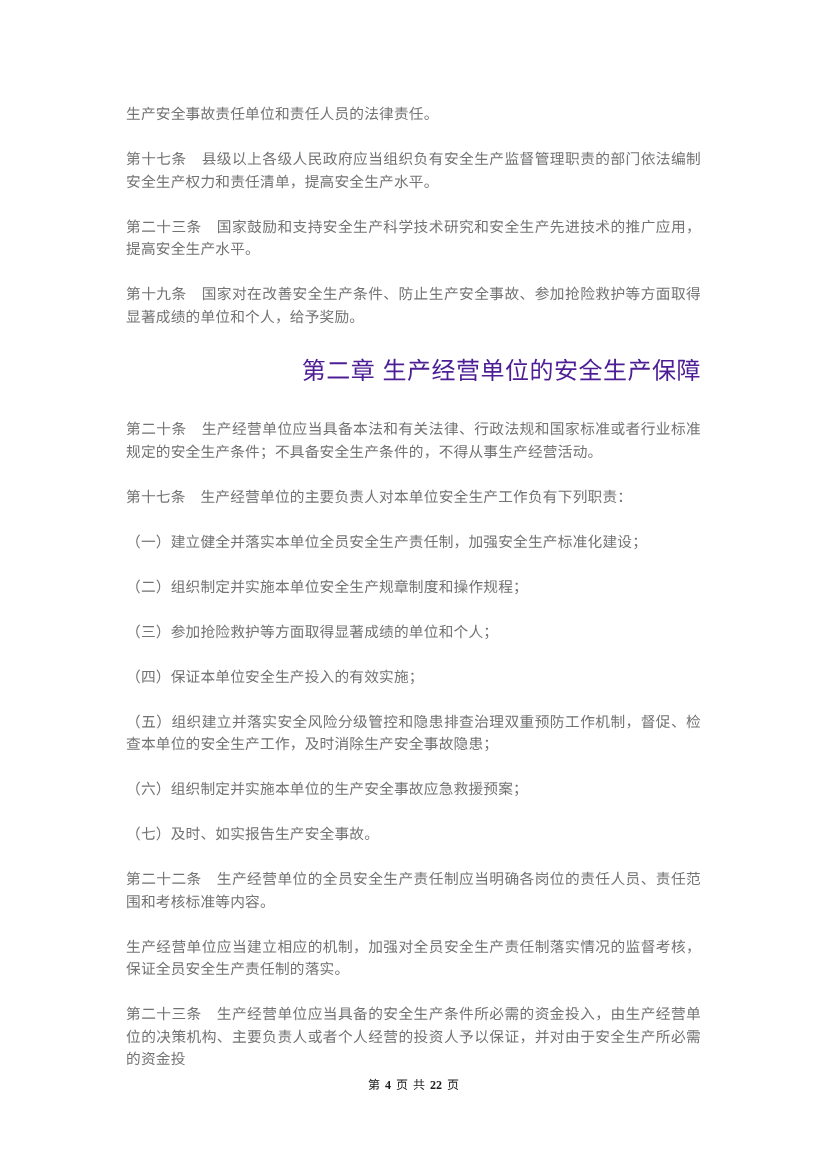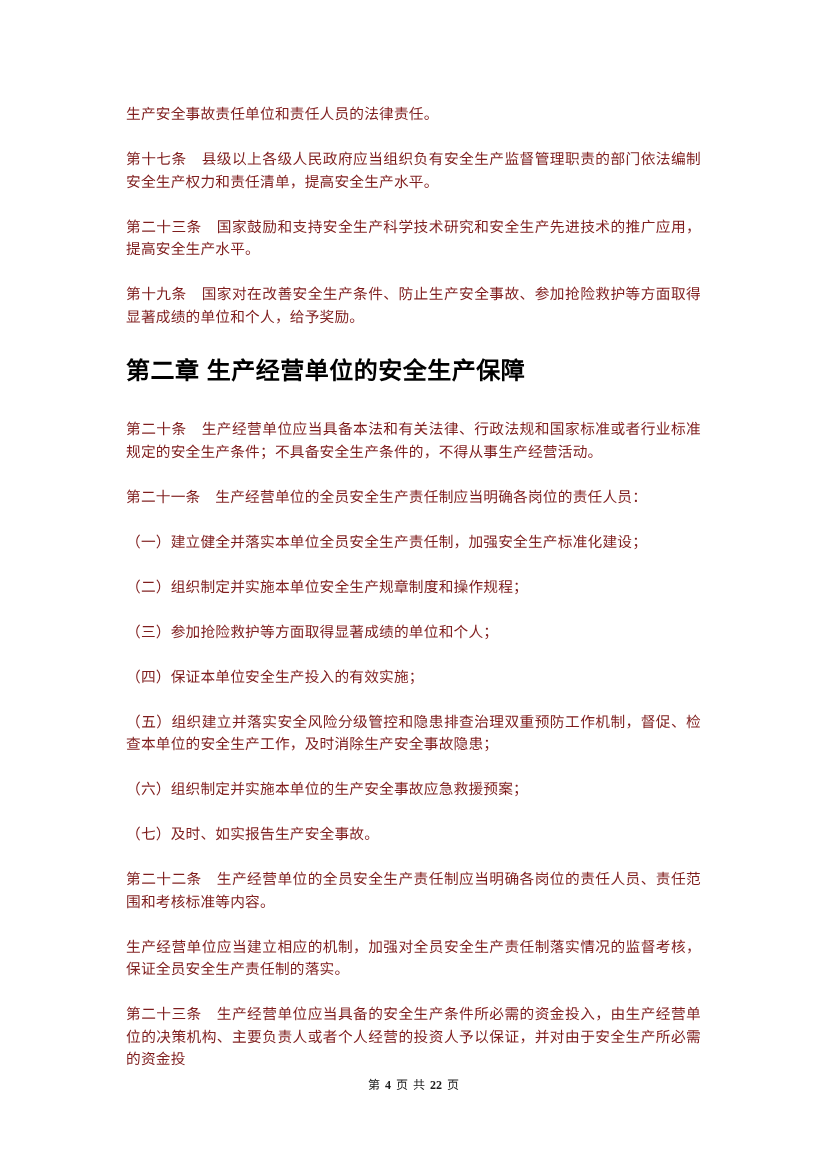--- a/index.html
+++ b/index.html
@@ -22,30 +22,30 @@
     top: 103px;
     width: 575px;
   }
   .para {
     font-size: 14.7px;
     line-height: 22.5px;
     margin: 0 0 22.5px 0;
     text-align: justify;
     text-justify: inter-ideograph;
     letter-spacing: 0.2px;
-    color: #7f1d1d;
+    color: #737373;
   }
   .chapter-heading {
     font-family: "Liberation Sans", "DejaVu Sans", sans-serif;
-    font-weight: 700;
+    font-weight: 400;
     font-size: 24px;
     line-height: 34px;
-    text-align: left;
+    text-align: right;
     margin: 26px 0 30px 0;
-    color: #000000;
+    color: #4c1d95;
     letter-spacing: 0.5px;
     white-space: nowrap;
   }
   .footer {
     position: absolute;
     left: 0;
     right: 0;
     top: 1077px;
     text-align: center;
     font-size: 12px;
@@ -69,21 +69,21 @@
     <p class="para">第十七条　县级以上各级人民政府应当组织负有安全生产监督管理职责的部门依法编制安全生产权力和责任清单，提高安全生产水平。</p>
 
     <p class="para">第二十三条　国家鼓励和支持安全生产科学技术研究和安全生产先进技术的推广应用，提高安全生产水平。</p>
 
     <p class="para">第十九条　国家对在改善安全生产条件、防止生产安全事故、参加抢险救护等方面取得显著成绩的单位和个人，给予奖励。</p>
 
     <h2 class="chapter-heading">第二章 生产经营单位的安全生产保障</h2>
 
     <p class="para">第二十条　生产经营单位应当具备本法和有关法律、行政法规和国家标准或者行业标准规定的安全生产条件；不具备安全生产条件的，不得从事生产经营活动。</p>
 
-    <p class="para">第二十一条　生产经营单位的全员安全生产责任制应当明确各岗位的责任人员：</p>
+    <p class="para">第十七条　生产经营单位的主要负责人对本单位安全生产工作负有下列职责：</p>
 
     <p class="para">（一）建立健全并落实本单位全员安全生产责任制，加强安全生产标准化建设；</p>
 
     <p class="para">（二）组织制定并实施本单位安全生产规章制度和操作规程；</p>
 
     <p class="para">（三）参加抢险救护等方面取得显著成绩的单位和个人；</p>
 
     <p class="para">（四）保证本单位安全生产投入的有效实施；</p>
 
     <p class="para">（五）组织建立并落实安全风险分级管控和隐患排查治理双重预防工作机制，督促、检查本单位的安全生产工作，及时消除生产安全事故隐患；</p>

